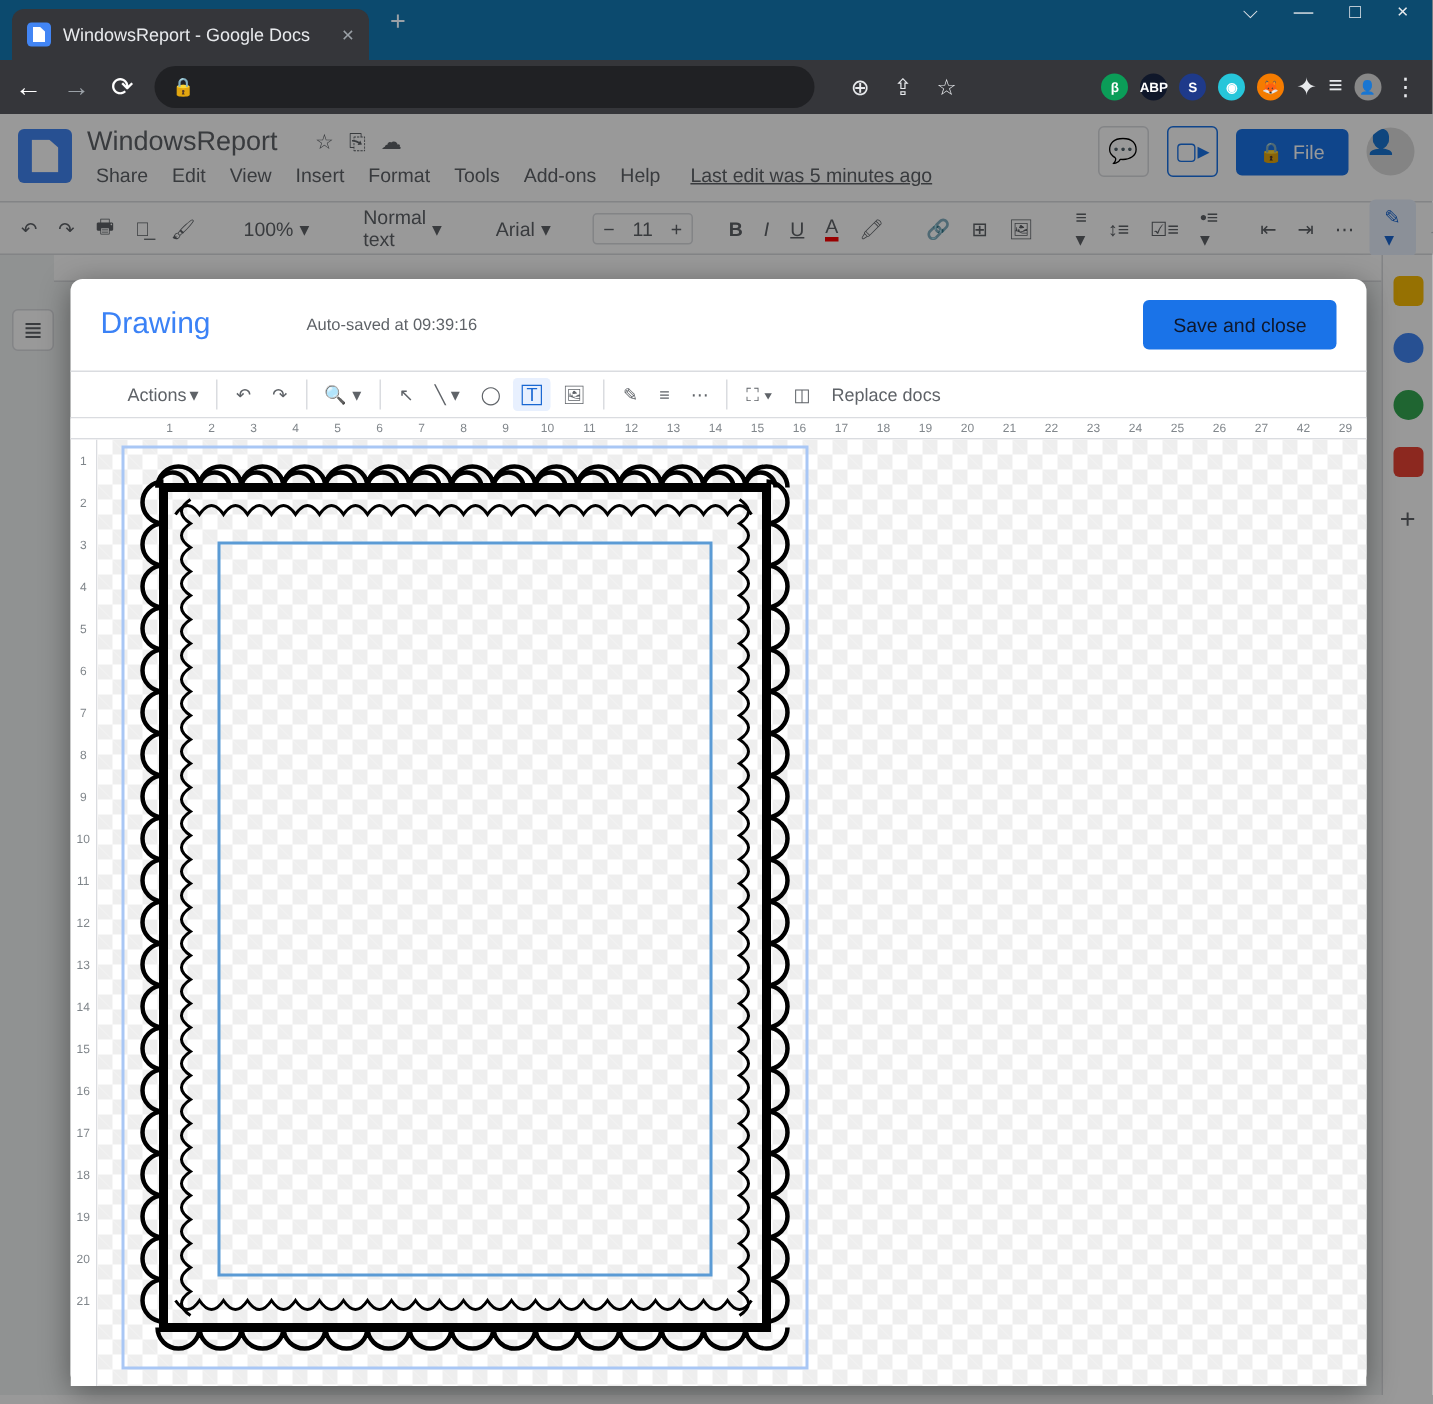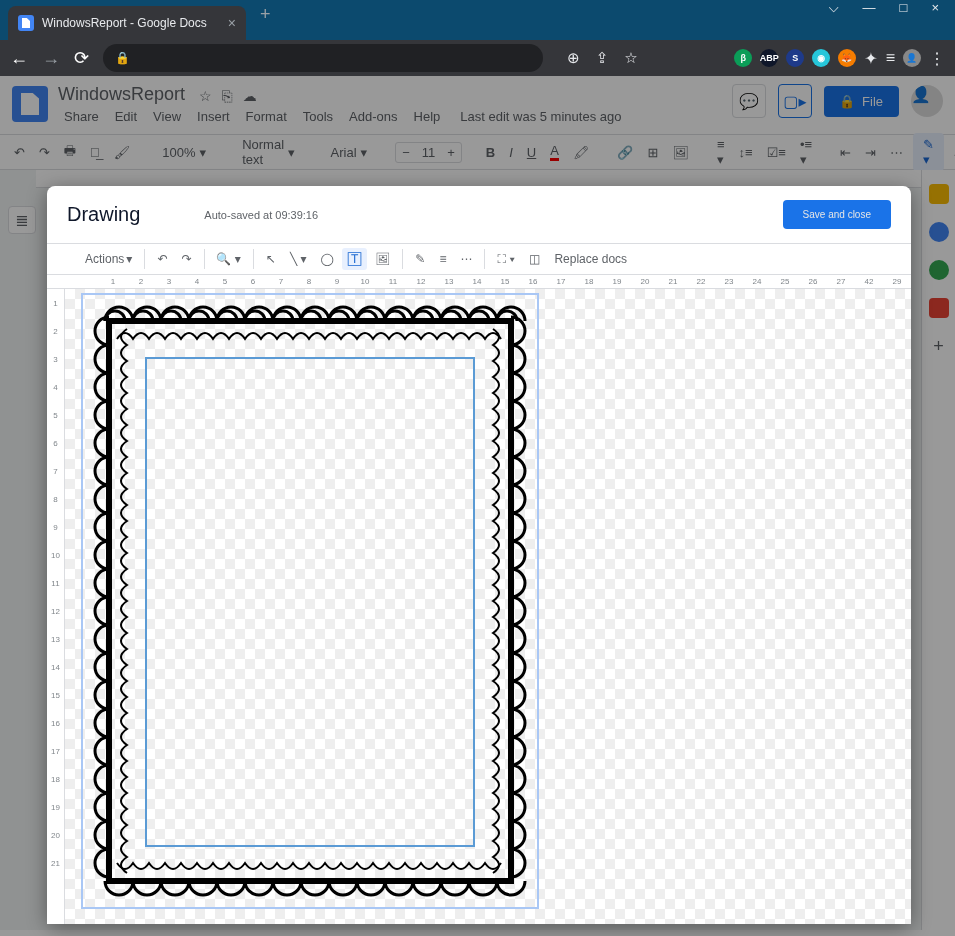--- a/index.html
+++ b/index.html
@@ -22,48 +22,48 @@
 .url .domain{color:#fff}
 .addr-actions{display:flex;gap:16px;color:#e8eaed;font-size:15px;margin-left:10px}
 .ext-icons{display:flex;gap:8px;margin-left:auto;align-items:center}
 .ext-icon{width:18px;height:18px;border-radius:50%;display:flex;align-items:center;justify-content:center;font-size:9px;font-weight:bold;color:#fff}
 .docs-app{background:#fff;position:relative;height:860px}
 .dimmer{position:absolute;inset:0;background:rgba(0,0,0,0.4);z-index:5}
 .docs-header{display:flex;align-items:flex-start;padding:8px 12px;gap:10px}
 .docs-logo{width:36px;height:36px;background:#4285f4;border-radius:4px;display:flex;align-items:center;justify-content:center;margin-top:2px}
 .docs-logo::after{content:"";width:18px;height:22px;background:#fff;clip-path:polygon(0 0,65% 0,100% 25%,100% 100%,0 100%)}
 .docs-title-area{flex:1}
-.docs-title-row{display:flex;align-items:flex-end;gap:14px}
+.docs-title-row{display:flex;align-items:center;gap:25px}
 .docs-title{font-size:18px;color:#5f6368}
 .title-icons{display:flex;gap:10px;color:#5f6368;font-size:14px}
 .menu-bar{display:flex;gap:4px;font-size:13px;color:#5f6368;margin-top:2px}
 .menu-bar span{padding:2px 6px;cursor:pointer}
-.last-edit{color:#5f6368;font-size:13px;margin-left:4px}
+.last-edit{text-decoration:underline;color:#5f6368;font-size:13px;margin-left:4px}
 .header-right{display:flex;align-items:center;gap:12px;margin-left:auto}
 .comments-btn,.present-btn{width:34px;height:34px;display:flex;align-items:center;justify-content:center;color:#5f6368;border:1px solid #dadce0;border-radius:4px;font-size:16px;cursor:pointer}
 .present-btn{color:#1a73e8;border-color:#1a73e8}
 .share-btn{background:#1a73e8;color:#fff;border-radius:4px;padding:8px 16px;font-size:13px;font-weight:500;cursor:pointer;display:flex;align-items:center;gap:6px}
 .avatar{width:32px;height:32px;border-radius:50%;background:#ddd;overflow:hidden}
 .docs-toolbar{height:36px;border-top:1px solid #dadce0;border-bottom:1px solid #dadce0;display:flex;align-items:center;padding:0 10px;gap:6px;color:#5f6368;font-size:13px}
 .tb-sep{width:1px;height:20px;background:#dadce0;margin:0 4px}
 .tb-item{padding:2px 4px;cursor:pointer;display:flex;align-items:center;gap:2px}
 .tb-select{padding:2px 8px;display:flex;align-items:center;gap:4px}
 .font-size-group{display:flex;align-items:center;border:1px solid #dadce0;border-radius:3px}
 .font-size-group span{padding:2px 6px}
 .edit-mode{margin-left:auto;display:flex;align-items:center;gap:6px;background:#e8f0fe;padding:4px 10px;border-radius:4px;color:#1967d2}
 .docs-content{background:#f1f3f4;height:760px;position:relative;display:flex}
 .ruler-h{position:absolute;top:0;left:36px;right:20px;height:18px;background:#fff;border-bottom:1px solid #dadce0;font-size:8px;color:#5f6368;display:flex;align-items:center;padding-left:140px}
 .outline-btn{position:absolute;left:8px;top:36px;width:28px;height:28px;border:1px solid #dadce0;border-radius:4px;background:#fff;display:flex;align-items:center;justify-content:center;color:#5f6368;cursor:pointer}
 .side-panel{position:absolute;right:0;top:0;width:34px;height:100%;background:#fff;border-left:1px solid #dadce0;display:flex;flex-direction:column;align-items:center;gap:18px;padding-top:14px}
 .side-icon{width:20px;height:20px;border-radius:4px}
 .modal{position:absolute;top:110px;left:47px;width:864px;height:738px;background:#fff;border-radius:8px;box-shadow:0 4px 20px rgba(0,0,0,0.4);z-index:20;display:flex;flex-direction:column}
 .modal-header{display:flex;align-items:center;padding:14px 20px;border-bottom:1px solid #dadce0}
-.modal-title{font-size:20px;color:#0f172a}
+.modal-title{font-size:20px;color:#3b82f6}
 .autosave{font-size:11px;color:#5f6368;margin-left:64px}
-.save-close{margin-left:auto;background:#1a73e8;color:#e5e5e5;padding:9px 20px;border-radius:4px;font-size:10px;font-weight:500;cursor:pointer}
+.save-close{margin-left:auto;background:#1a73e8;color:#0f172a;padding:9px 20px;border-radius:4px;font-size:13px;font-weight:500;cursor:pointer}
 .drawing-toolbar{display:flex;align-items:center;padding:4px 32px;gap:2px;font-size:12px;color:#5f6368;border-bottom:1px solid #dadce0}
 .dt-item{padding:4px 6px;cursor:pointer;display:flex;align-items:center;gap:2px;border-radius:3px}
 .dt-item.active{background:#e8f0fe;color:#1967d2}
 .dt-sep{width:1px;height:20px;background:#dadce0;margin:0 4px}
 .drawing-ruler-h{height:14px;background:#fff;font-size:8px;color:#80868b;display:flex;align-items:center;padding-left:52px;overflow:hidden;border-bottom:1px solid #dadce0}
 .ruler-tick{flex:0 0 28px;text-align:center}
 .drawing-body{flex:1;display:flex;overflow:hidden}
 .drawing-ruler-v{width:18px;background:#fff;font-size:8px;color:#80868b;display:flex;flex-direction:column;align-items:center;padding-top:0;border-right:1px solid #dadce0}
 .ruler-tick-v{flex:0 0 28px;display:flex;align-items:center}
 .canvas-area{flex:1;position:relative;background-image:linear-gradient(45deg,#eee 25%,transparent 25%,transparent 75%,#eee 75%),linear-gradient(45deg,#eee 25%,transparent 25%,transparent 75%,#eee 75%);background-size:20px 20px;background-position:0 0,10px 10px;background-color:#fff}

